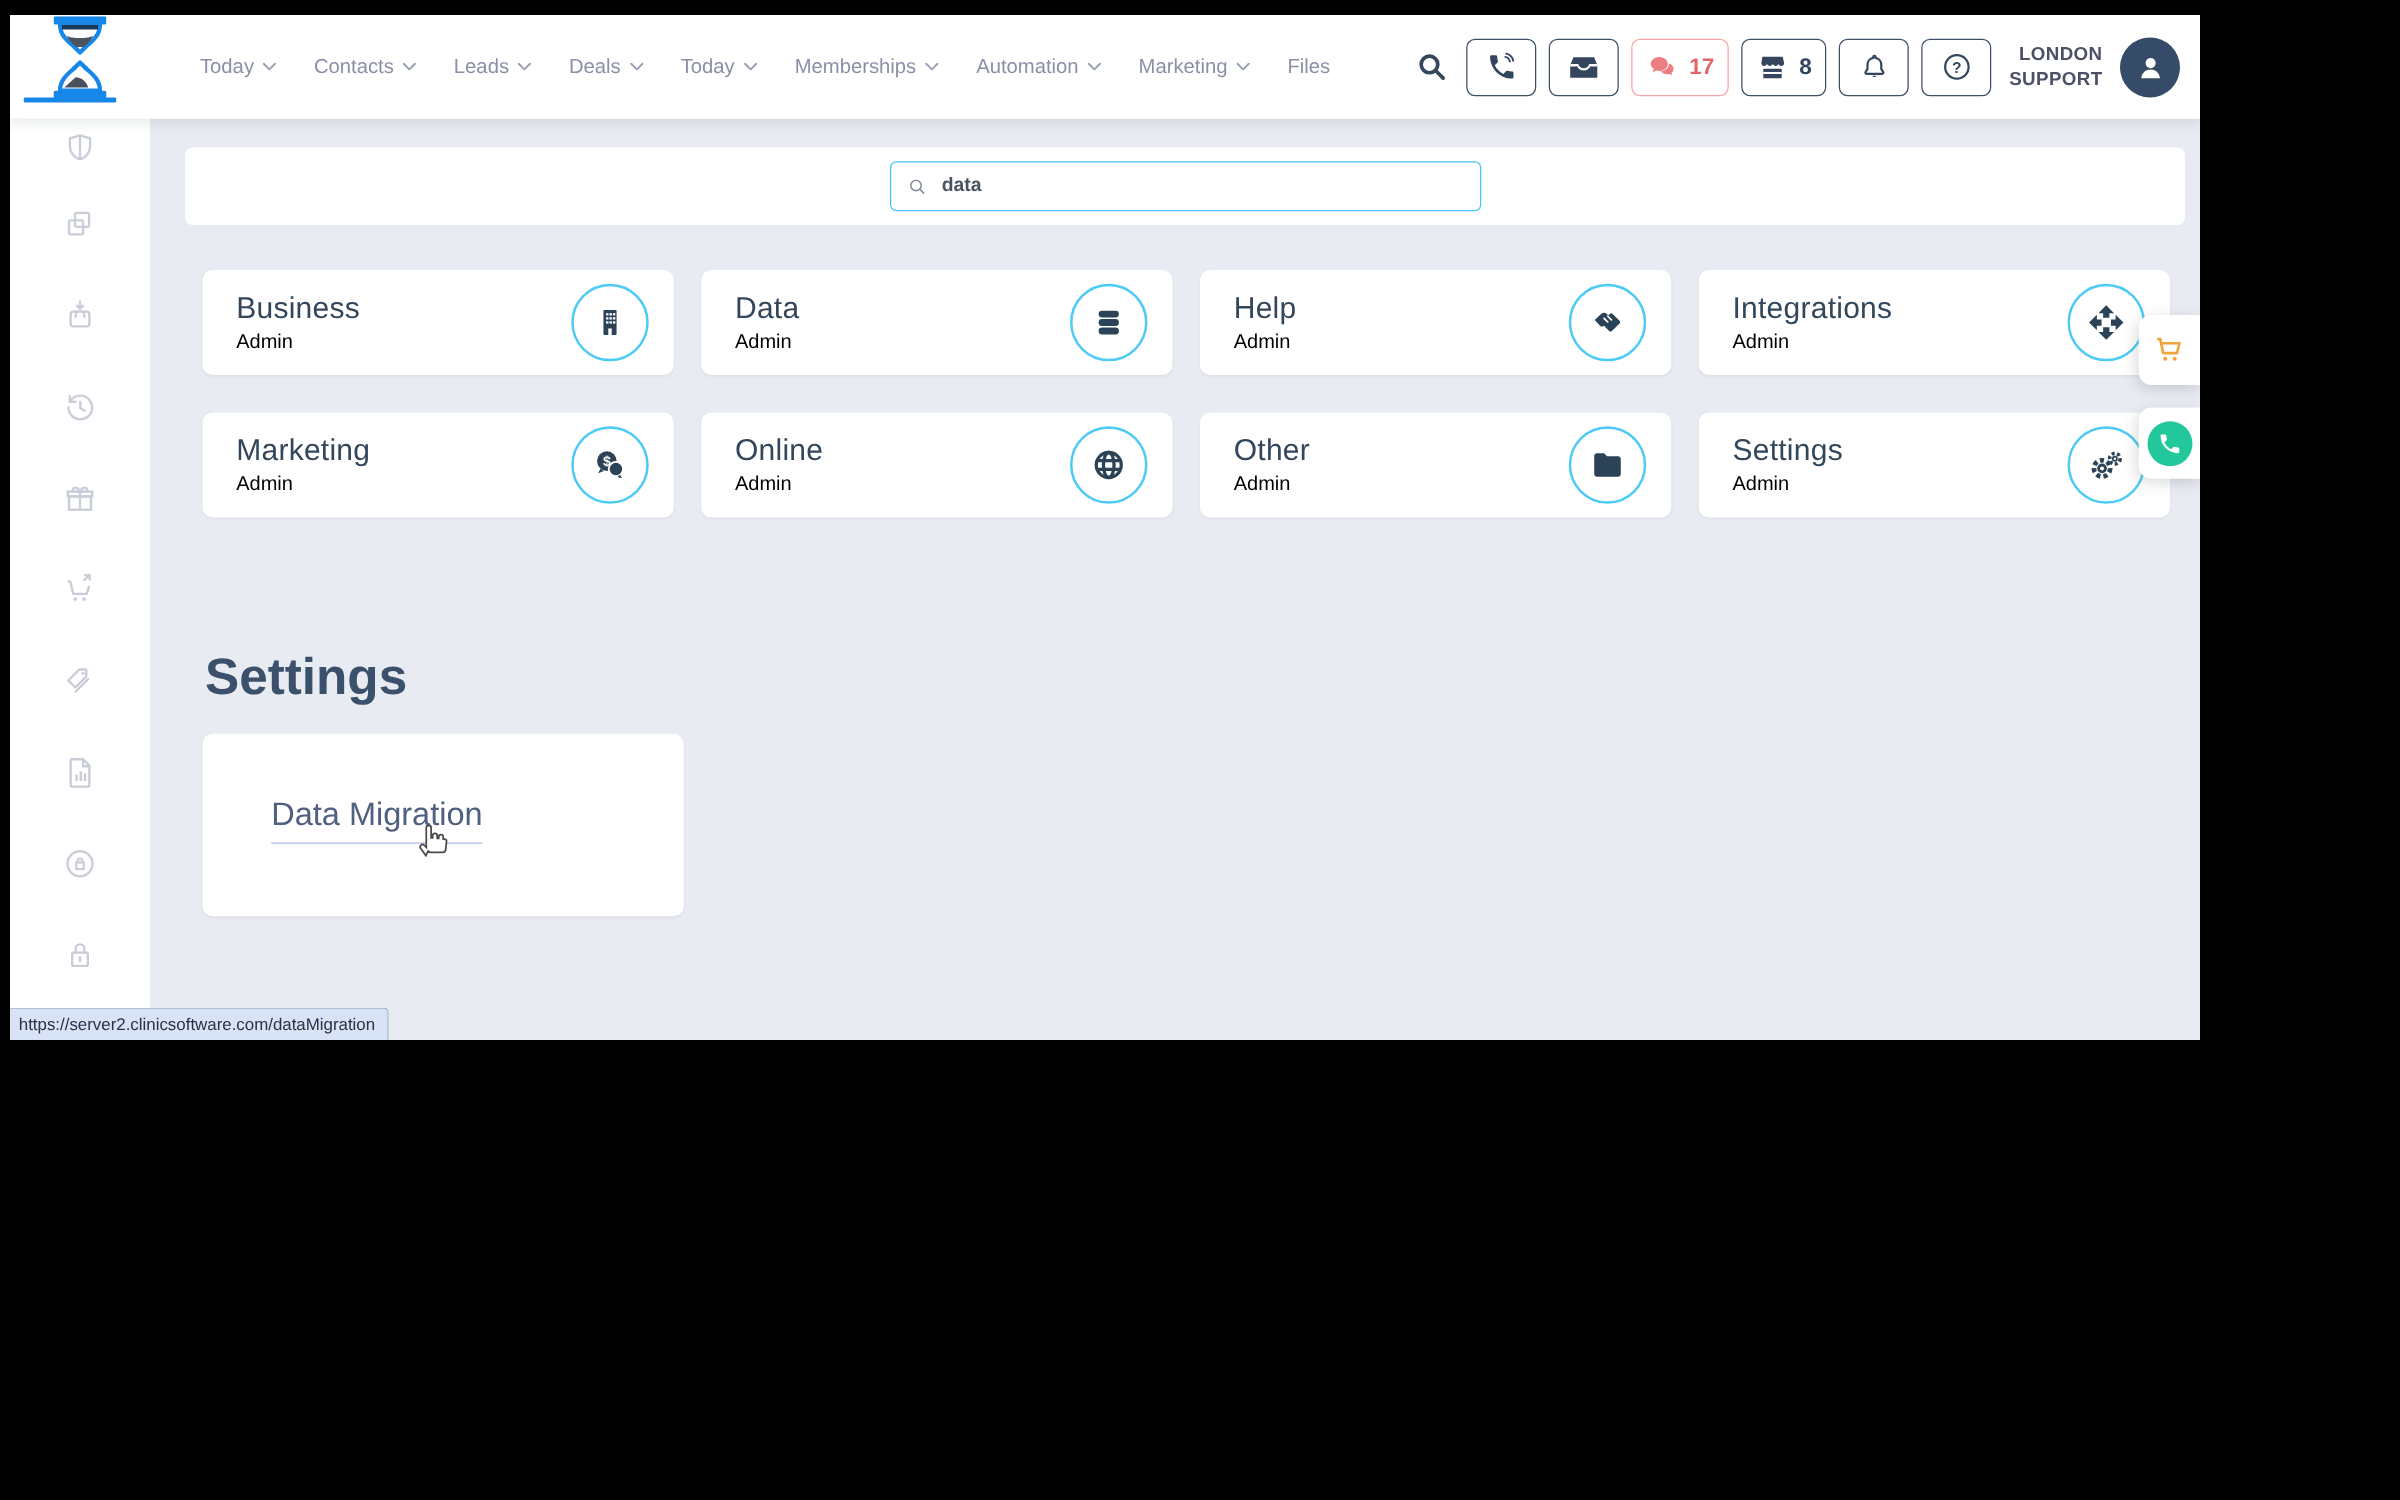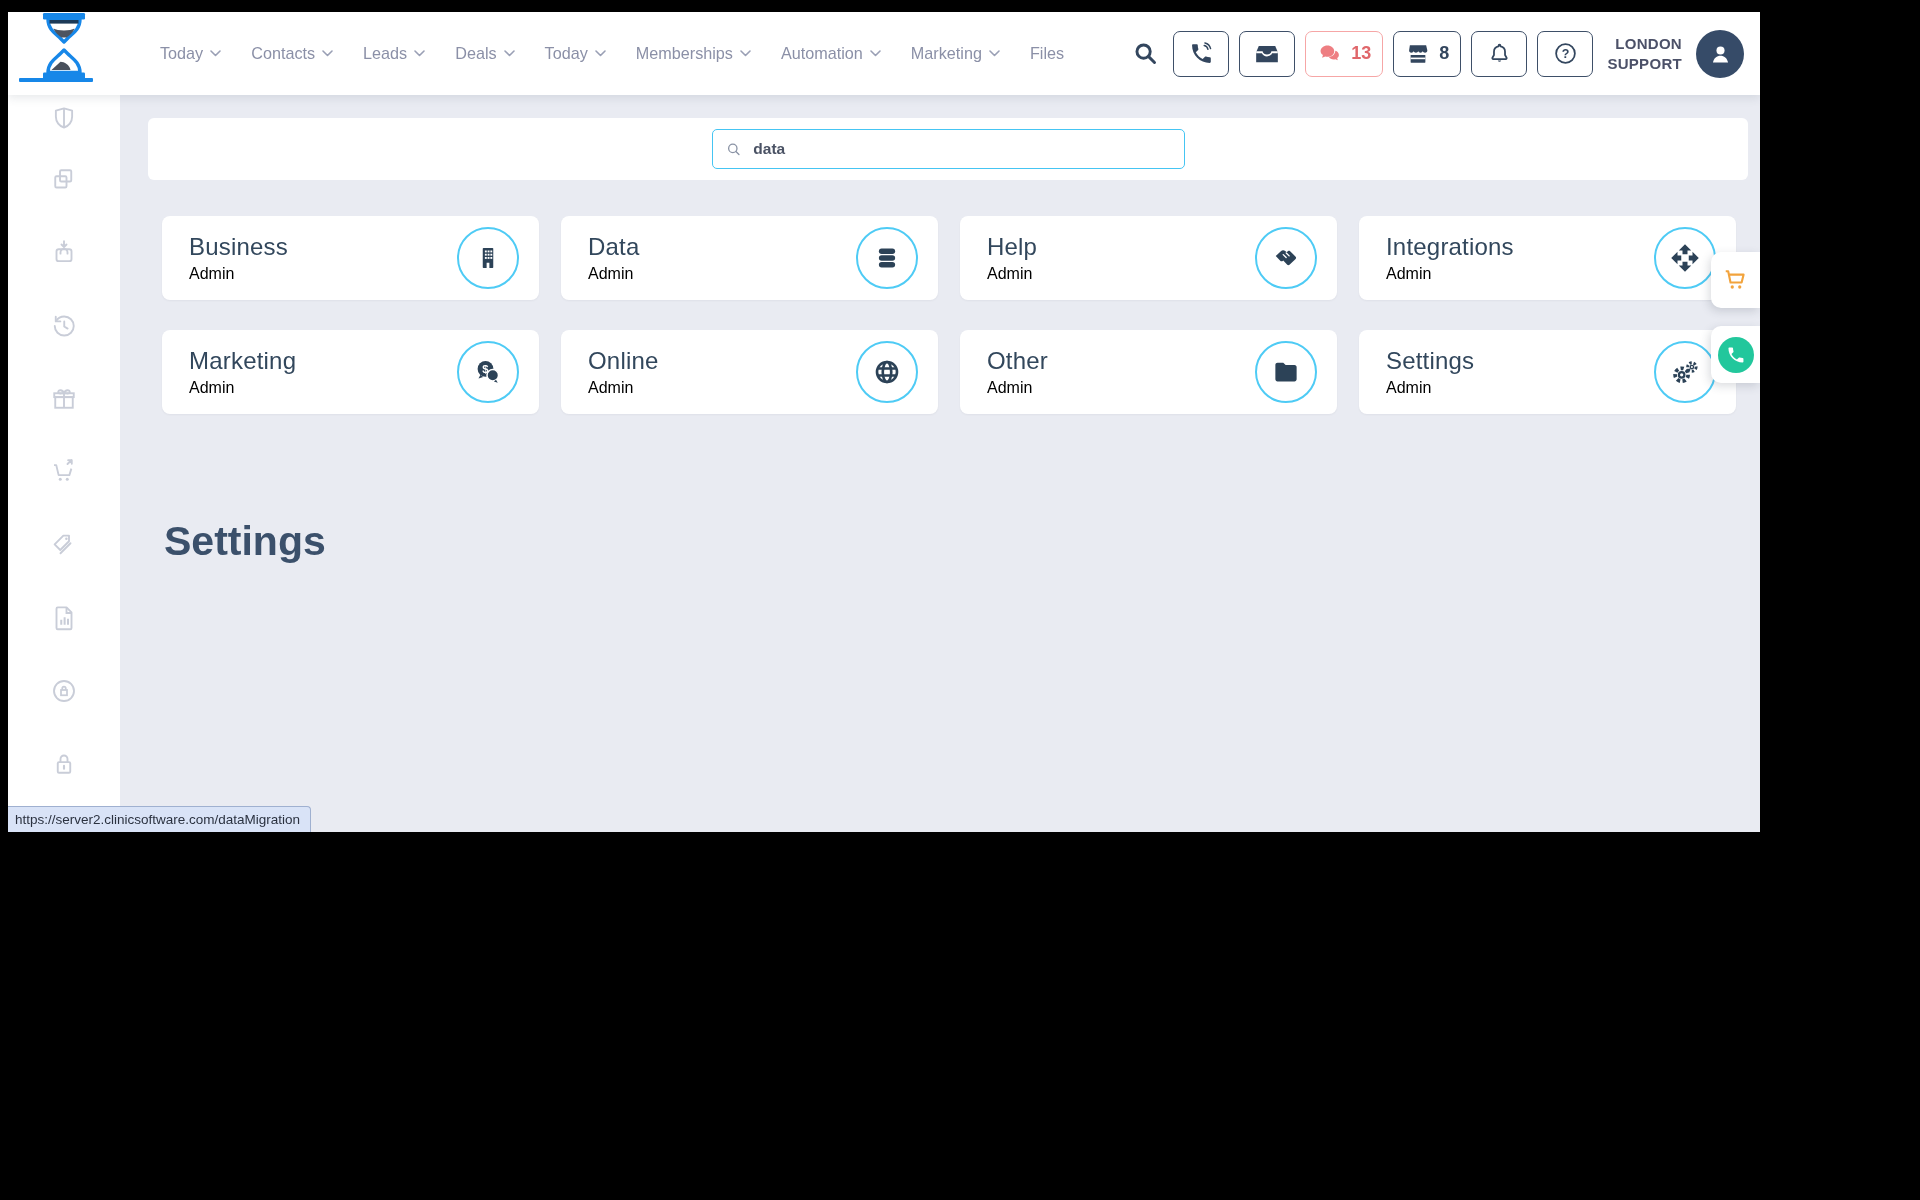--- a/index.html
+++ b/index.html
@@ -155,21 +155,21 @@
         <svg width="26" height="26" viewBox="0 0 24 24">
             <path fill="currentColor" d="M4.4 4.5h15.2L22 10.3V19.5H2v-9.2l2.4-5.8z"></path>
             <path fill="#fff" d="M2 9.4h5.9c.5 1.9 2.1 3.1 4.1 3.1s3.6-1.2 4.1-3.1H22v1.8h-5.3c-.8 1.8-2.5 3-4.7 3s-3.9-1.2-4.7-3H2z"></path>
           </svg>
       </div>
       <div class="tb-btn alert">
         <svg width="26" height="26" viewBox="0 0 24 24">
             <path fill="currentColor" d="M9.6 4.2c3.5 0 6.3 2.3 6.3 5.2 0 2.9-2.8 5.2-6.3 5.2-.7 0-1.4-.1-2-.3l-2.9 1.2.8-2.5c-1.3-.9-2.2-2.2-2.2-3.6 0-2.9 2.8-5.2 6.3-5.2z"></path>
             <path fill="currentColor" d="M16.9 9.1c1.9.5 3.3 2 3.3 3.8 0 1.2-.6 2.2-1.6 2.9l.6 2-2.3-1c-.5.1-1 .2-1.5.2-1.9 0-3.6-.9-4.4-2.2 3.3-.4 5.9-2.7 5.9-5.7z"></path>
           </svg>
-        <span class="count-red">13</span>
+        <span class="count-red">17</span>
       </div>
       <div class="tb-btn">
         <svg width="26" height="26" viewBox="0 0 24 24">
             <path fill="currentColor" d="M4.5 4h15l1.1 4.6c.2 1.2-.8 2.3-2.1 2.3-1 0-1.9-.7-2.1-1.6-.2.9-1.1 1.6-2.1 1.6s-1.9-.7-2.1-1.6c-.2.9-1.1 1.6-2.1 1.6s-1.9-.7-2.1-1.6c-.2.9-1.1 1.6-2.1 1.6-1.3 0-2.3-1.1-2.1-2.3L4.5 4z"></path>
             <rect x="5.2" y="13" width="13.6" height="7" rx="0.4" fill="currentColor"></rect>
             <rect x="5.2" y="15.3" width="13.6" height="1.5" fill="#fff"></rect>
           </svg>
         <span class="count-navy">8</span>
       </div>
       <div class="tb-btn">
@@ -394,20 +394,26 @@
               <circle cx="17.5" cy="8" r="3.4" fill="none" stroke="currentColor" stroke-width="2.3" stroke-dasharray="1.9 1.5"></circle>
               <circle cx="17.5" cy="8" r="1.9"></circle>
               <circle cx="17.5" cy="8" r="0.8" fill="#fff"></circle>
             </svg>
         </div>
       </div>
     </div>
 
     <div class="section-heading">Settings</div>
 
+    <div class="dm-card">
+      <span class="dm-link">Data Migration</span>
+      <svg class="cursor-hand" width="34" height="36" viewBox="0 0 24 26">
+        <path d="M8.2 24.2l-3-4.1c-.5-.6-.4-1.5.2-2 .5-.4 1.3-.4 1.8.1l1.2 1.2V8.1c0-.8.6-1.4 1.4-1.4.8 0 1.4.6 1.4 1.4v5.8h.9v-1.2c0-.7.6-1.3 1.3-1.3s1.3.6 1.3 1.3v1.6h.9v-.9c0-.7.6-1.3 1.3-1.3s1.3.6 1.3 1.3v1.3h.8c.7.1 1.2.7 1.1 1.4l-.5 4.6c-.1.9-.9 1.6-1.8 1.6h-6.9c-.6 0-1.1-.3-1.4-.7z" fill="#fff" stroke="#4a4a4a" stroke-width="1"></path>
+      </svg>
+    </div>
   </div>
 
   <div class="float-tab tab-cart">
     <svg width="28" height="28" viewBox="0 0 24 24">
         <path d="M3.2 4.5h2.1l2 9.6h9.5l1.7-6.7H6.3" fill="none" stroke="#f2a33c" stroke-width="1.8" stroke-linejoin="round"></path>
         <circle cx="8.8" cy="18" r="1.4" fill="#f2a33c"></circle>
         <circle cx="15.2" cy="18" r="1.4" fill="#f2a33c"></circle>
       </svg>
   </div>
   <div class="float-tab tab-wa">

